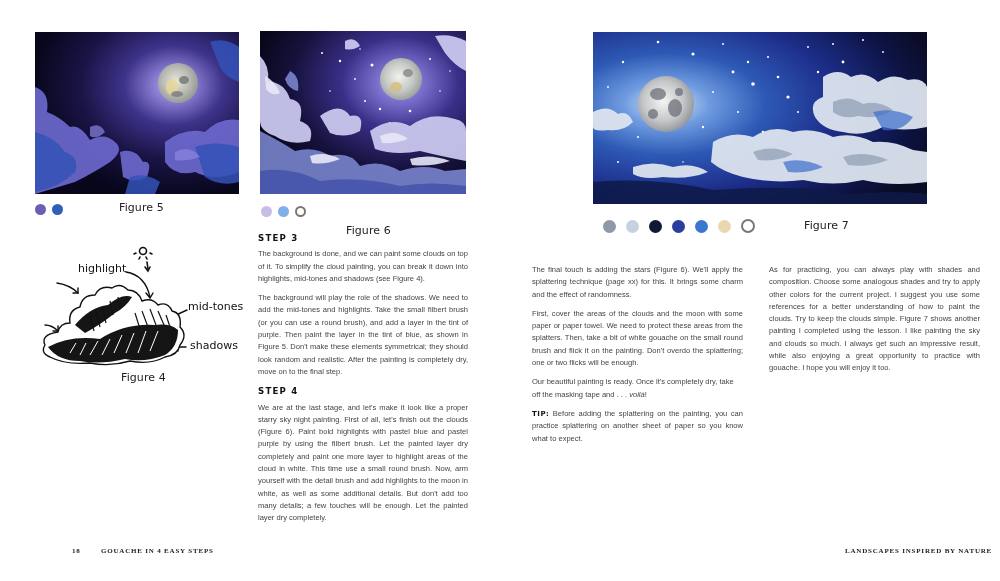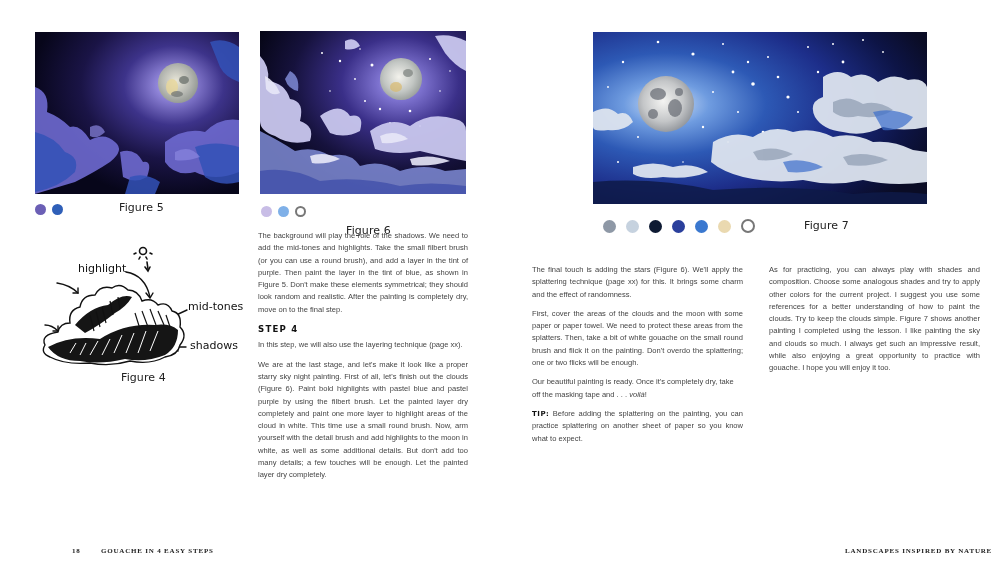--- a/index.html
+++ b/index.html
@@ -199,23 +199,24 @@
         <line x1="120" y1="116" x2="128" y2="96"></line>
     </g>
   </svg>
 </div>
 <div class="diag-label" style="left:78px; top:262px;">highlight</div>
 <div class="diag-label" style="left:188px; top:300px;">mid-tones</div>
 <div class="diag-label" style="left:190px; top:339px;text-align:center;">shadows</div>
 <div class="fig-caption" style="left:121px; top:371px;">Figure 4</div>
 
 <div class="col" style="left:258px; top:230px; width:210px;">
+  <div class="step-heading">STEP 3</div>
+  <p>The background is done, and we can paint some clouds on top of it. To simplify the cloud painting, you can break it down into highlights, mid-tones and shadows (see Figure 4).</p>
   <p>The background will play the role of the shadows. We need to add the mid-tones and highlights. Take the small filbert brush (or you can use a round brush), and add a layer in the tint of purple. Then paint the layer in the tint of blue, as shown in Figure 5. Don't make these elements symmetrical; they should look random and realistic. After the painting is completely dry, move on to the final step.</p>
   <div class="step-heading" style="margin-top:6px;">STEP 4</div>
-  <p>In this step, we will also use the layering technique (page xx).</p>
   <p>We are at the last stage, and let's make it look like a proper starry sky night painting. First of all, let's finish out the clouds (Figure 6). Paint bold highlights with pastel blue and pastel purple by using the filbert brush. Let the painted layer dry completely and paint one more layer to highlight areas of the cloud in white. This time use a small round brush. Now, arm yourself with the detail brush and add highlights to the moon in white, as well as some additional details. But don't add too many details; a few touches will be enough. Let the painted layer dry completely.</p>
 </div>
 
 <div class="footer" style="left:32px;">18</div>
 <div class="footer" style="left:61px;">GOUACHE IN 4 EASY STEPS</div>
 
 <div class="painting" style="left:593px; top:32px; width:334px; height:172px;">
   <svg viewBox="0 0 334 172" preserveAspectRatio="none">
     <defs>
       <radialGradient id="g7" cx="0.22" cy="0.42" r="0.85">

